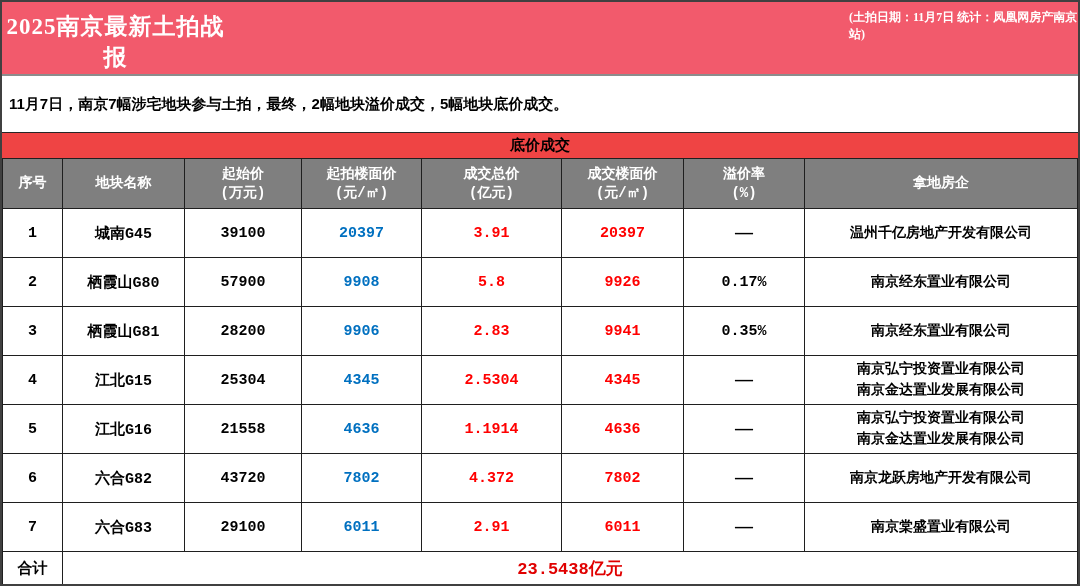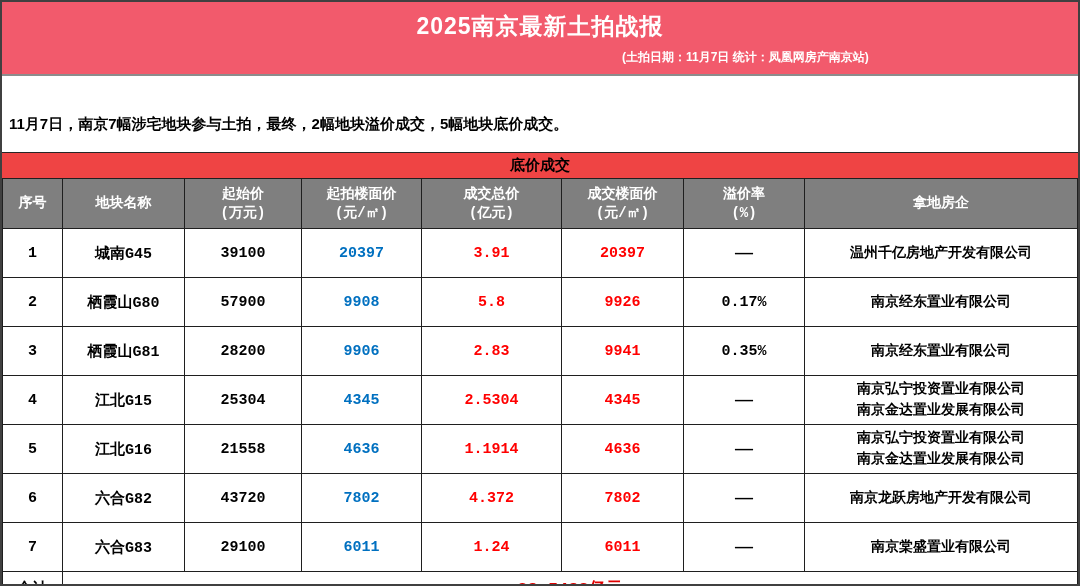--- a/index.html
+++ b/index.html
@@ -13,42 +13,41 @@
     display: flex; flex-direction: column;
     overflow: hidden;
   }
 
   
   .banner {
     height: 74px; flex: none;
     background: #F25A6C;
     border-bottom: 2px solid #8c8c8c;
     color: #fff;
-    display: flex; flex-direction: column;
+    display: flex;  font-family: Liberation Serif, serif;
   }
   .banner-title {
     margin-top: 9px;
     text-align: center;
     font-size: 23px; font-weight: bold;
     letter-spacing: 1px;
   }
   .banner-subtitle {
     margin-top: 7px;
     padding-left: 620px;
     font-size: 12px; font-weight: bold;
   }
 
   
   .summary {
     height: 56px; flex: none;
     display: flex; align-items: center;
     padding-left: 7px;
     font-size: 15px; font-weight: bold; color: #000;
     background: #fff;
-    margin-top: 20px;
   }
 
   
   .section-bar {
     height: 26px; flex: none;
     background: #ef4444;
     border-top: 1px solid #262626;
     display: flex; align-items: center; justify-content: center;
     font-size: 15px; font-weight: bold; color: #000;
   }
@@ -199,21 +198,21 @@
     <td class="col-dealfloor">7802</td>
     <td class="col-premium">——</td>
     <td class="col-buyer">南京龙跃房地产开发有限公司</td>
   </tr>
 
   <tr>
     <td class="col-no">7</td>
     <td class="col-plot">六合G83</td>
     <td class="col-startprice">29100</td>
     <td class="col-startfloor">6011</td>
-    <td class="col-dealtotal">1.24</td>
+    <td class="col-dealtotal">2.91</td>
     <td class="col-dealfloor">6011</td>
     <td class="col-premium">——</td>
     <td class="col-buyer">南京棠盛置业有限公司</td>
   </tr>
 </tbody>
     <tfoot>
       <tr>
         <td class="foot-label">合计</td>
         <td class="foot-total" colspan="7">23.5438亿元</td>
       </tr>

